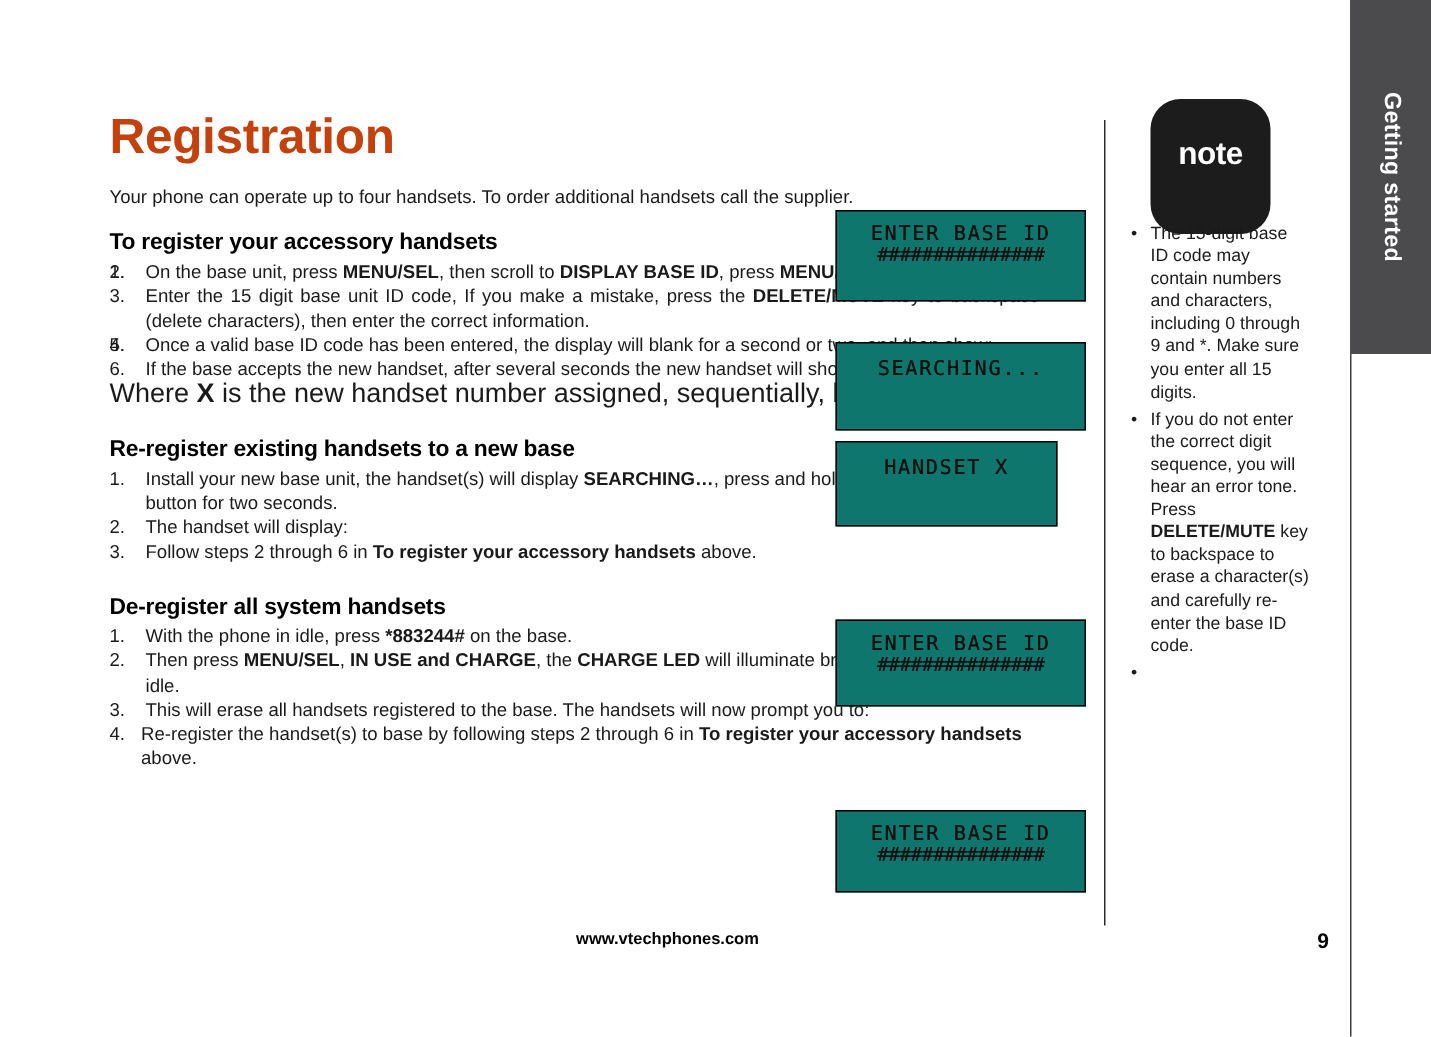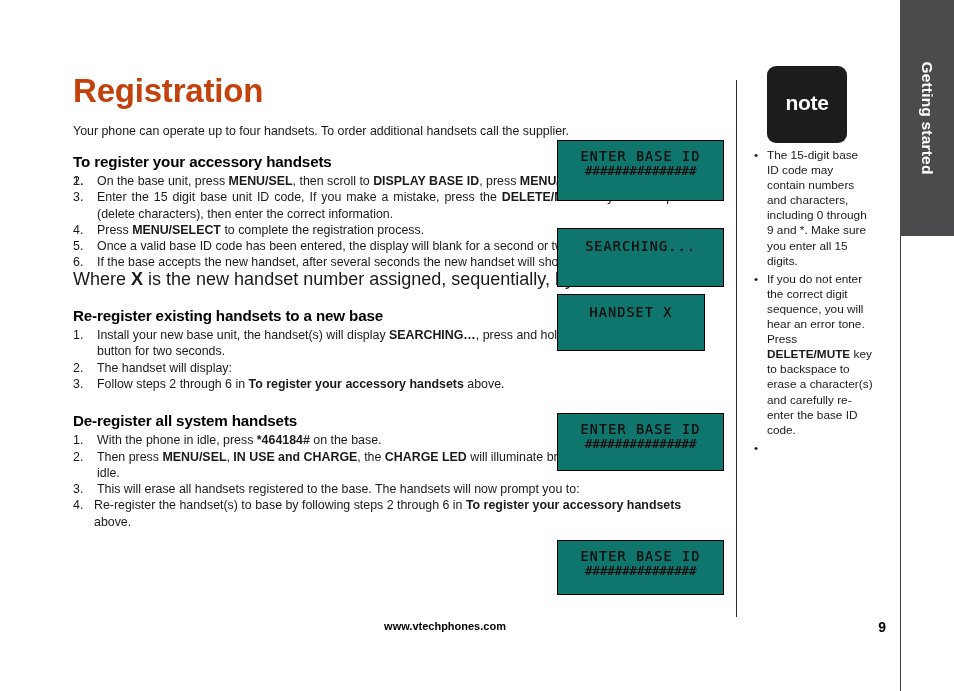--- a/index.html
+++ b/index.html
@@ -159,23 +159,23 @@
     top: 80px;
     width: 1.3px;
     height: 537px;
     background: #2b2b2b;
   }
   #note-badge {
     position: absolute;
     left: 767px;
     top: 66px;
     width: 80px;
-    height: 77px;
+    height: 90px;
     background: #1c1c1c;
-    border-radius: 9px;
+    border-radius: 20px;
   }
   #note-badge .badge-text {
     position: absolute;
     left: 0; right: 0;
     top: 25px;
     text-align: center;
     color: #fff;
     font-size: 21px;
     font-weight: bold;
     letter-spacing: -0.3px;
@@ -242,21 +242,20 @@
     <li>
       <span class="num">2.</span>
       <span class="w-main">On the base unit, press <b>MENU/SEL</b>, then scroll to <b>DISPLAY BASE ID</b>, press <b>MENU/SEL</b>.</span>
     </li>
     <li class="justify">
       <span class="num">3.</span>
       <span class="w-main">Enter the 15 digit base unit ID code, If you make a mistake, press the <b>DELETE/MUTE</b> key to backspace (delete characters), then enter the correct information.</span>
     </li>
     <li>
       <span class="num">4.</span>
-      <span class="w-main">Press <b>MENU/SELECT</b> to complete the registration process.</span>
     </li>
     <li>
       <span class="num">5.</span>
       <span class="w-main">Once a valid base ID code has been entered, the display will blank for a second or two, and then show:</span>
     </li>
     <li class="justify">
       <span class="num">6.</span>
       <span class="w-main">If the base accepts the new handset, after several seconds the new handset will show:</span>
     </li>
   </ol>
@@ -275,21 +274,21 @@
     <li class="justify">
       <span class="num">3.</span>
       <span class="w-wide">Follow steps 2 through 6 in <b>To register your accessory handsets</b> above.</span>
     </li>
   </ol>
 
   <h2 class="sec-head spaced">De-register all system handsets</h2>
   <ol class="steps">
     <li>
       <span class="num">1.</span>
-      <span class="w-main">With the phone in idle, press <b>*464184#</b> on the base.</span>
+      <span class="w-main">With the phone in idle, press <b>*883244#</b> on the base.</span>
     </li>
     <li>
       <span class="num">2.</span>
       <span class="w-main">Then press <b>MENU/SEL</b>, <b>IN USE and CHARGE</b>, the <b>CHARGE LED</b> will illuminate briefly before returning to idle.</span>
     </li>
     <li>
       <span class="num">3.</span>
       <span class="w-main">This will erase all handsets registered to the base. The handsets will now prompt you to:</span>
     </li>
     <li class="narrow-num">

